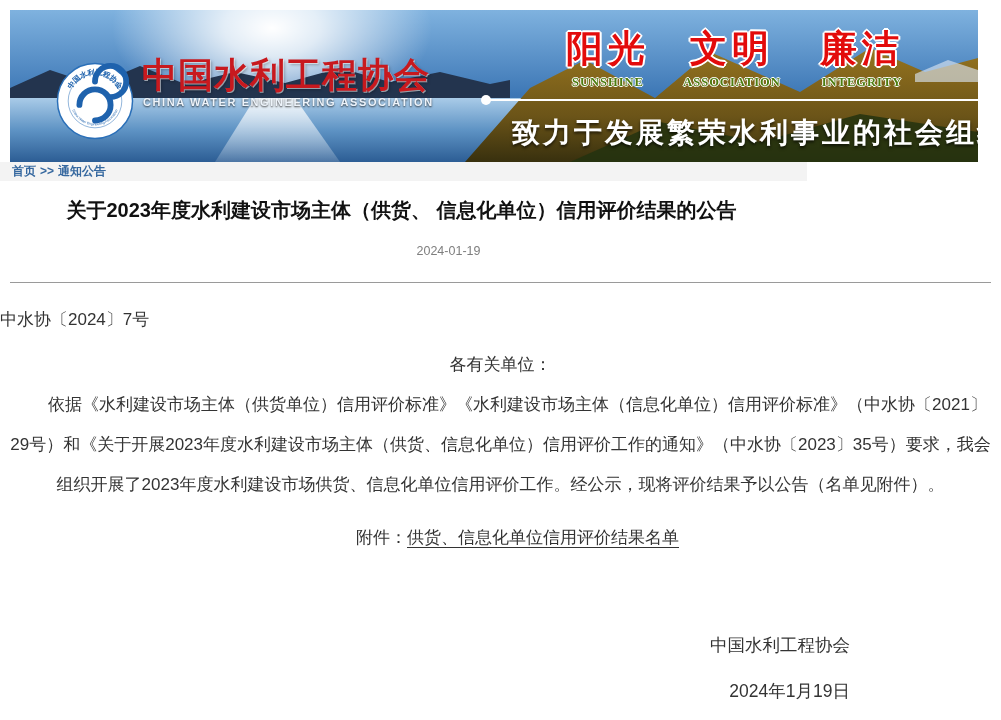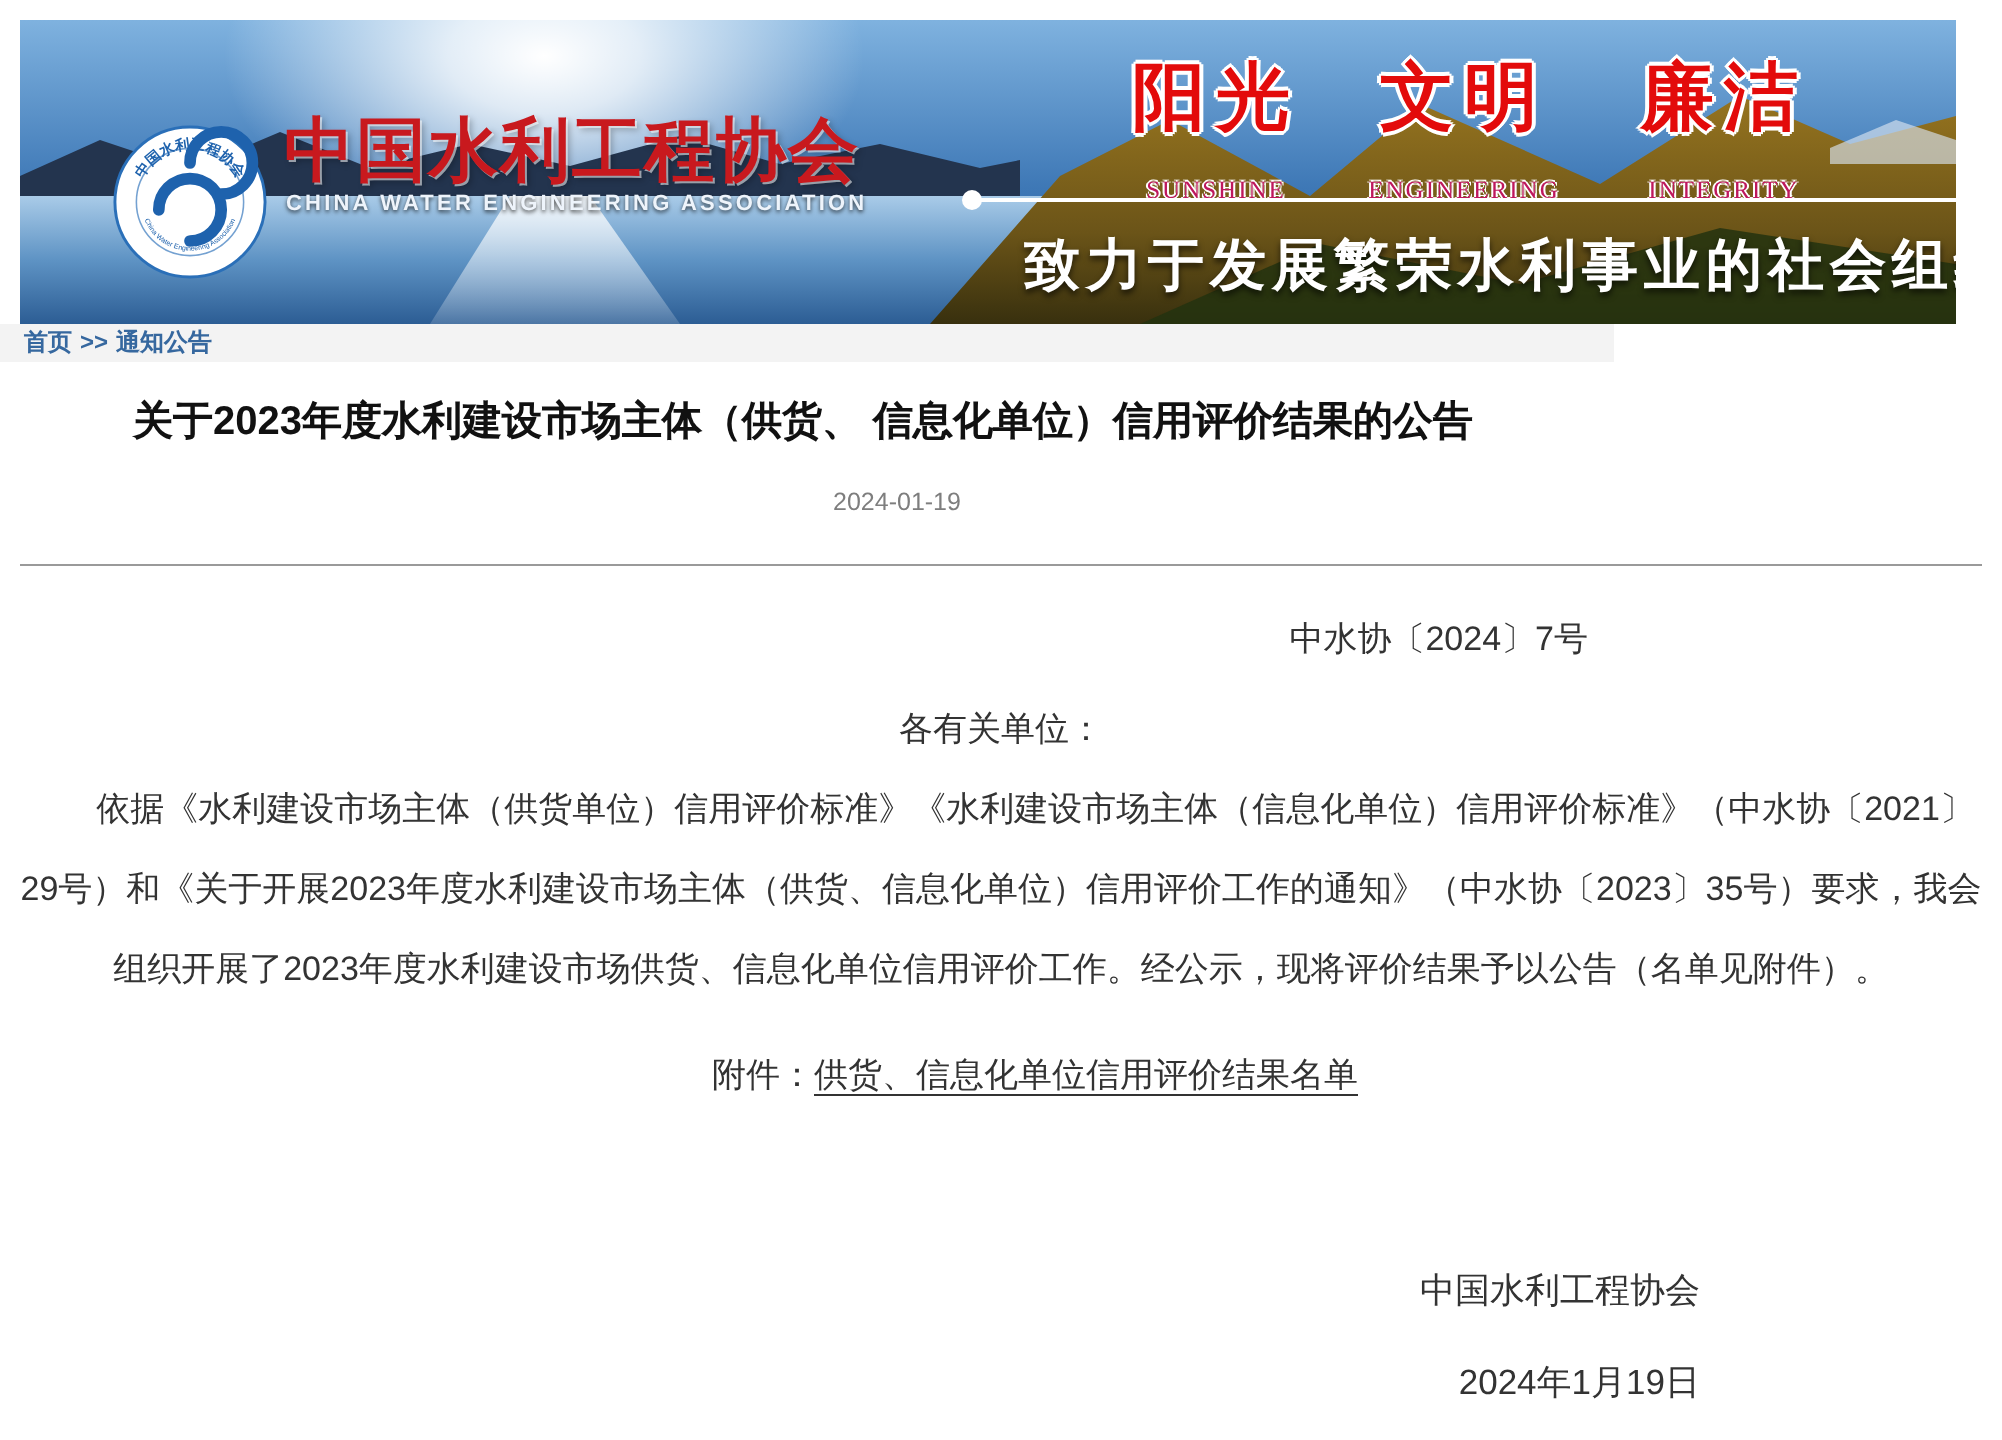--- a/index.html
+++ b/index.html
@@ -12,40 +12,40 @@
   .logo{position:absolute;left:46px;top:52px;width:78px;height:78px;}
   .logo svg{width:100%;height:100%;display:block;}
   .org-cn{position:absolute;left:132px;top:42px;font-size:35px;font-weight:bold;letter-spacing:1px;
           color:var(--brand-red,#c8191e);text-shadow:1px 1px 0 rgba(255,255,255,.55),2px 2px 3px rgba(0,0,0,.25);
           font-family:"Liberation Serif","DejaVu Serif",serif;white-space:nowrap;}
   .org-en{position:absolute;left:133px;top:86px;font-size:11px;font-weight:bold;letter-spacing:1.6px;
           color:#eef4fb;text-shadow:0 1px 2px rgba(0,0,0,.75);white-space:nowrap;}
   .slogan-col{position:absolute;top:14px;transform:translateX(-50%);text-align:center;}
   .slogan-cn{font-size:37px;font-weight:900;letter-spacing:5px;color:var(--slogan-red,#e30b0b);white-space:nowrap;
              text-shadow:-2px 0 #fff,2px 0 #fff,0 -2px #fff,0 2px #fff,-1px -1px #fff,1px 1px #fff,-1px 1px #fff,1px -1px #fff;}
-  .slogan-en{margin-top:14px;font-size:12.5px;font-weight:normal;letter-spacing:1px;color:#be185d;white-space:nowrap;
+  .slogan-en{margin-top:1px;font-size:12.5px;font-weight:bold;letter-spacing:1px;color:#4d7c0f;white-space:nowrap;
              font-family:"Liberation Serif","DejaVu Serif",serif;
              text-shadow:-1px 0 #fff,1px 0 #fff,0 -1px #fff,0 1px #fff;}
   .hdot{position:absolute;left:471px;top:85px;width:10px;height:10px;border-radius:50%;background:#fff;}
   .hline{position:absolute;left:480px;right:0;top:89px;height:2px;background:#fff;}
   .tagline{position:absolute;left:502px;right:0;top:104px;text-align:center;font-size:28px;font-weight:bold;
            letter-spacing:3px;color:#fff;text-shadow:0 2px 3px rgba(0,0,0,.65);white-space:nowrap;}
 
   
   .crumbbar{position:absolute;left:0;top:162px;width:807px;height:19px;background:#f3f3f3;
             font-size:12px;line-height:19px;padding-left:12px;box-sizing:border-box;}
   .crumbbar a{color:var(--breadcrumb-blue,#36689f);text-decoration:none;font-weight:bold;cursor:pointer;}
   .crumb-sep{color:var(--breadcrumb-blue,#36689f);margin:0 4px;font-weight:bold;}
 
   
   .title{position:absolute;left:0;top:197px;width:803px;margin:0;text-align:center;
          font-size:20px;font-weight:bold;color:#111;}
   .pubdate{position:absolute;left:0;top:244px;width:897px;text-align:center;font-size:12.5px;color:#7e7e7e;}
   .rule{position:absolute;left:10px;top:282px;width:981px;height:0;border-top:1px solid #9a9a9a;}
-  .docnum{position:absolute;left:0;top:308px;width:794px;text-align:right;font-size:17px;color:#333;}
+  .docnum{position:absolute;left:0;top:308px;width:794px;text-align:left;font-size:17px;color:#333;}
   .content{position:absolute;left:10px;top:345px;width:981px;font-size:17px;color:#333;line-height:40px;}
   .content p{margin:0;text-align:center;}
   .para{text-indent:2em;text-align:justify;}
   .attach{text-indent:2em;margin-top:13px !important;}
   .attach-link{color:var(--link,#333);text-decoration:underline;text-underline-offset:4px;cursor:pointer;margin-top:28px;}
   .sig{position:absolute;top:622px;right:151px;text-align:right;font-size:17.5px;color:#333;line-height:46px;}
 </style>
 </head>
 <body>
 
@@ -112,21 +112,21 @@
 
     <div class="org-cn">中国水利工程协会</div>
     <div class="org-en">CHINA WATER ENGINEERING ASSOCIATION</div>
 
     <div class="slogan-col" style="left:598px">
       <div class="slogan-cn">阳光</div>
       <div class="slogan-en">SUNSHINE</div>
     </div>
     <div class="slogan-col" style="left:722px">
       <div class="slogan-cn">文明</div>
-      <div class="slogan-en">ENGINEERING</div>
+      <div class="slogan-en">ASSOCIATION</div>
     </div>
     <div class="slogan-col" style="left:852px">
       <div class="slogan-cn">廉洁</div>
       <div class="slogan-en">INTEGRITY</div>
     </div>
 
     <div class="hdot"></div>
     <div class="hline"></div>
     <div class="tagline">致力于发展繁荣水利事业的社会组织</div>
   </div>

